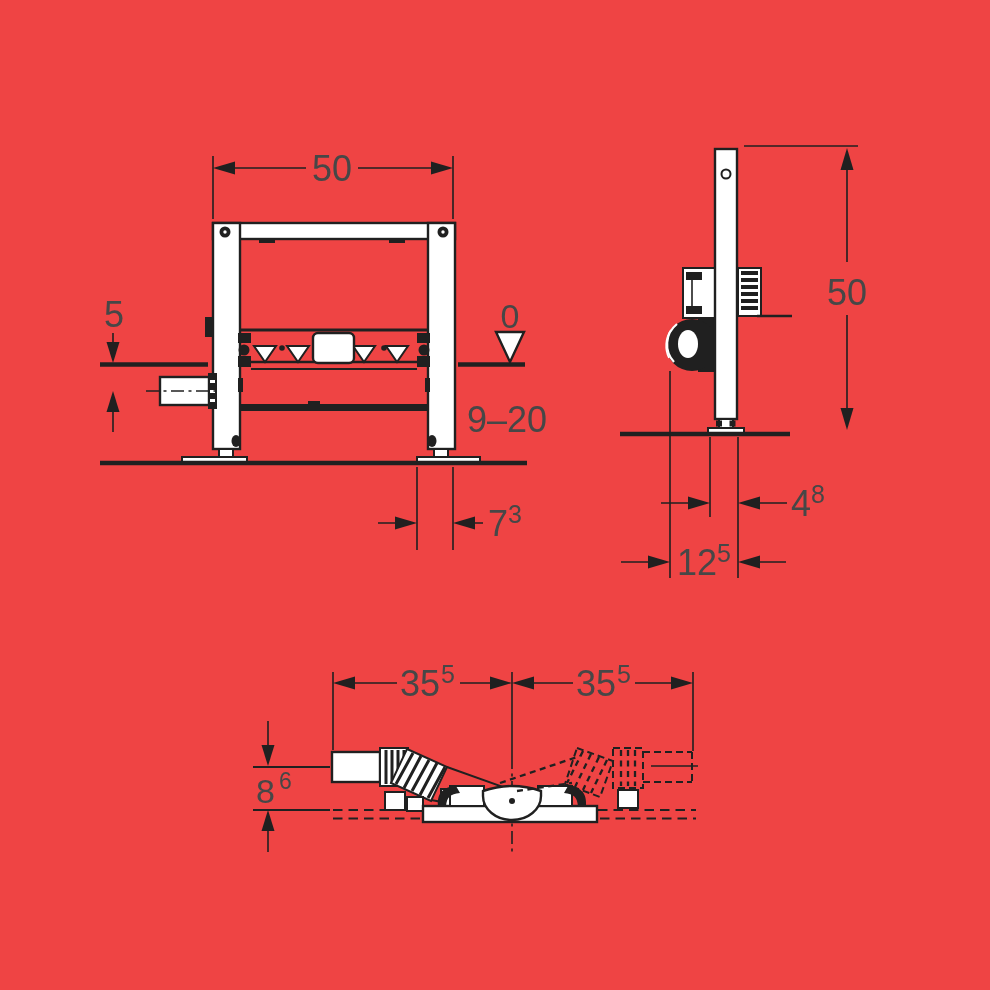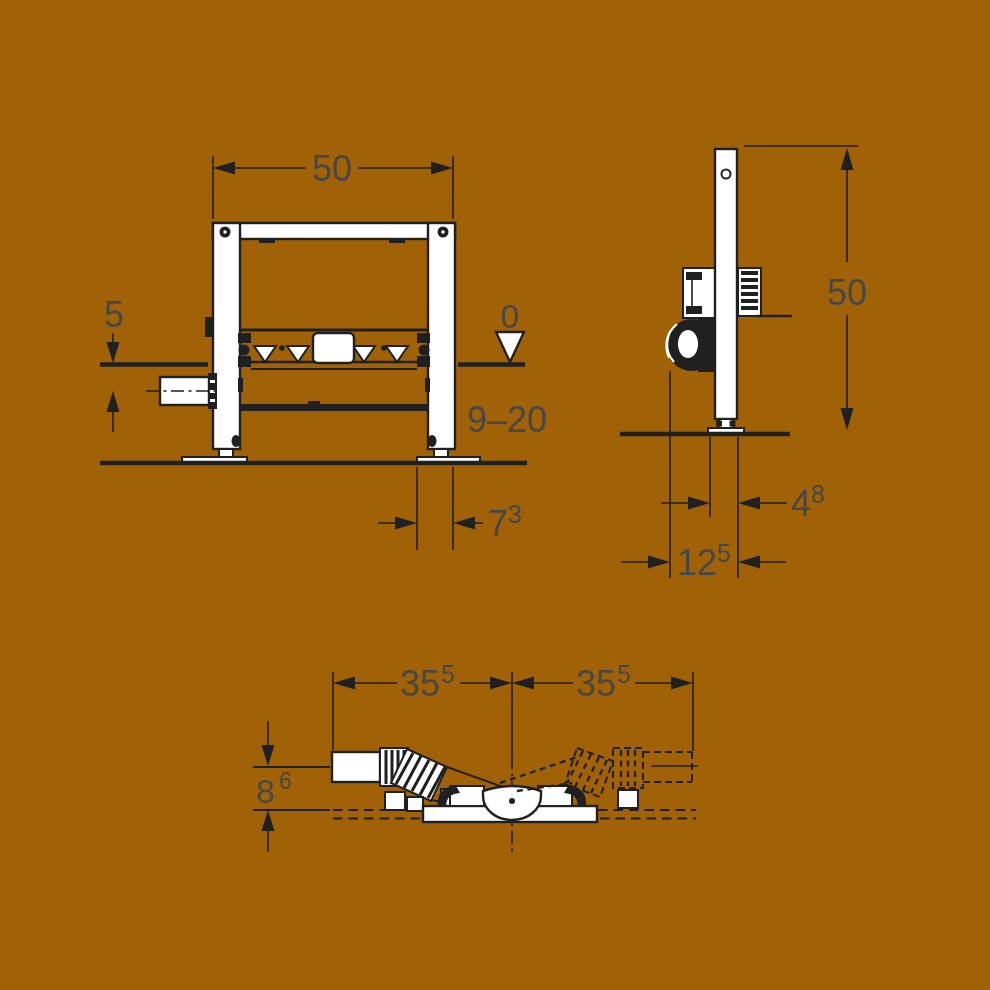--- a/index.html
+++ b/index.html
@@ -1,16 +1,16 @@
 <!DOCTYPE html>
 <html><head>
 <meta charset="utf-8">
 <style>
   html,body{margin:0;padding:0;background:#ffffff;}
-  .stage{width:990px;height:990px;background:#a16207;position:relative;overflow:hidden;}
+  .stage{width:990px;height:990px;background:#ef4444;position:relative;overflow:hidden;}
   svg{display:block;}
   svg text{font-family:"Liberation Sans",sans-serif;fill:#474747;}
   .ln  {stroke:#202020;stroke-width:2.4;fill:none;}
   .ln2 {stroke:#202020;stroke-width:2;fill:none;}
   .ln3 {stroke:#202020;stroke-width:3;fill:none;}
   .thin{stroke:#202020;stroke-width:1.6;fill:none;}
   .thick{stroke:#202020;stroke-width:4.6;fill:none;}
   .wf  {fill:#ffffff;stroke:#202020;stroke-width:2.4;}
   .wf2 {fill:#ffffff;stroke:#202020;stroke-width:2;}
   .bf  {fill:#202020;stroke:none;}

